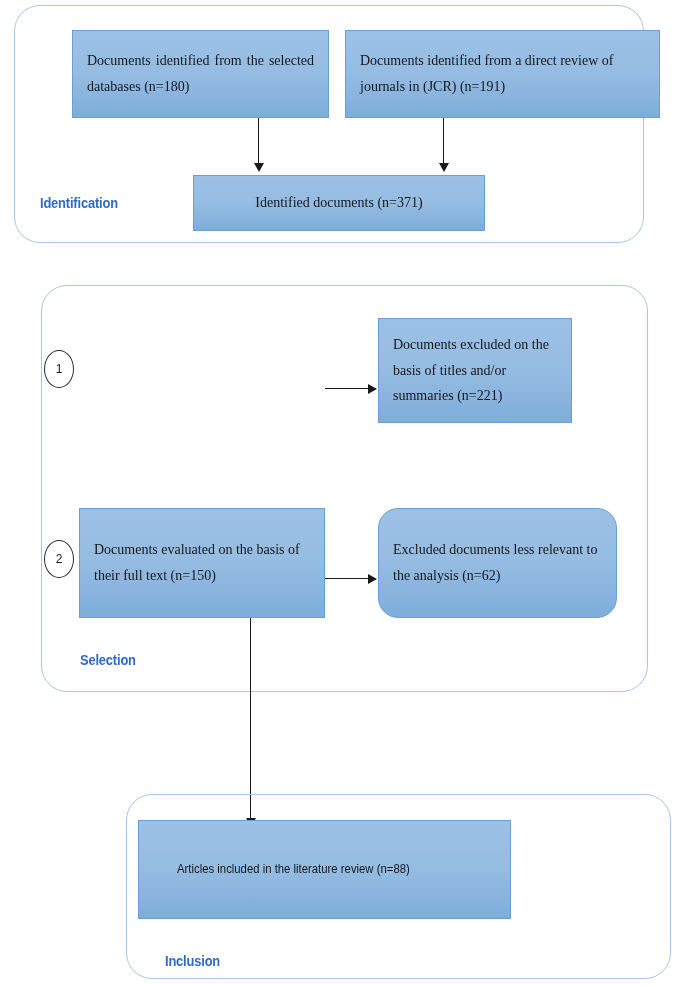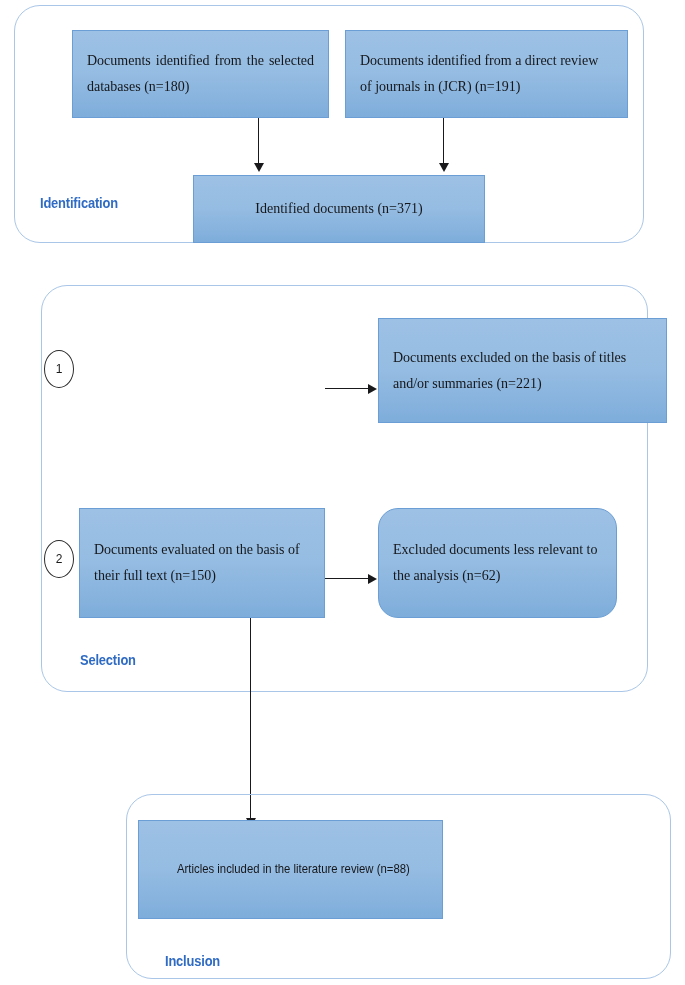--- a/index.html
+++ b/index.html
@@ -119,45 +119,45 @@
 <body>
 
 <div id="stage">
 
   <div class="stage-box" style="left:14px; top:5px; width:630px; height:238px;"></div>
 
   <div class="node just" style="left:72px; top:30px; width:257px; height:88px;">
     <div class="txt">Documents identified from the selected databases (n=180)</div>
   </div>
 
-  <div class="node" style="left:345px; top:30px; width:283px; height:88px;">
+  <div class="node" style="left:345px; top:30px; width:315px; height:88px;">
     <div class="txt">Documents identified from a direct review of journals in (JCR) (n=191)</div>
   </div>
 
   <div class="v-line" style="left:258px; top:118px; height:48px;"></div>
   <div class="arrow-down" style="left:254px; top:163px;"></div>
 
   <div class="v-line" style="left:443px; top:118px; height:48px;"></div>
   <div class="arrow-down" style="left:439px; top:163px;"></div>
 
-  <div class="node center" style="left:193px; top:175px; width:292px; height:68px;">
+  <div class="node center" style="left:193px; top:175px; width:292px; height:56px;">
     <div class="txt">Identified documents (n=371)</div>
   </div>
 
   <div class="stage-label" style="left:40px; top:194px;">Identification</div>
 
   <div class="stage-box" style="left:41px; top:285px; width:607px; height:407px;"></div>
 
   <div class="badge" style="left:44px; top:350px;">1</div>
 
 
   <div class="h-line" style="left:325px; top:388px; width:45px;"></div>
   <div class="arrow-right" style="left:368px; top:384px;"></div>
 
-  <div class="node" style="left:378px; top:318px; width:289px; height:105px;justify-content:center;">
+  <div class="node" style="left:378px; top:318px; width:194px; height:105px;justify-content:center;">
     <div class="txt">Documents excluded on the basis of titles and/or summaries (n=221)</div>
   </div>
 
   <div class="badge" style="left:44px; top:540px;">2</div>
 
   <div class="node" style="left:79px; top:508px; width:246px; height:110px;">
     <div class="txt">Documents evaluated on the basis of their full text (n=150)</div>
   </div>
 
   <div class="h-line" style="left:325px; top:578px; width:45px;"></div>
@@ -167,19 +167,19 @@
     <div class="txt">Excluded documents less relevant to the analysis (n=62)</div>
   </div>
 
   <div class="stage-label" style="left:80px; top:651px;">Selection</div>
 
   <div class="v-line" style="left:250px; top:618px; height:203px;"></div>
   <div class="arrow-down" style="left:246px; top:818px;"></div>
 
   <div class="stage-box" style="left:126px; top:794px; width:545px; height:185px;"></div>
 
-  <div class="node sans" style="left:138px; top:820px; width:305px; height:99px;padding-left:38px;">
+  <div class="node sans" style="left:138px; top:820px; width:373px; height:99px;padding-left:38px;">
     <div class="txt">Articles included in the literature review (n=88)</div>
   </div>
 
   <div class="stage-label" style="left:165px; top:952px;">Inclusion</div>
 
 </div>
 
 </body></html>

